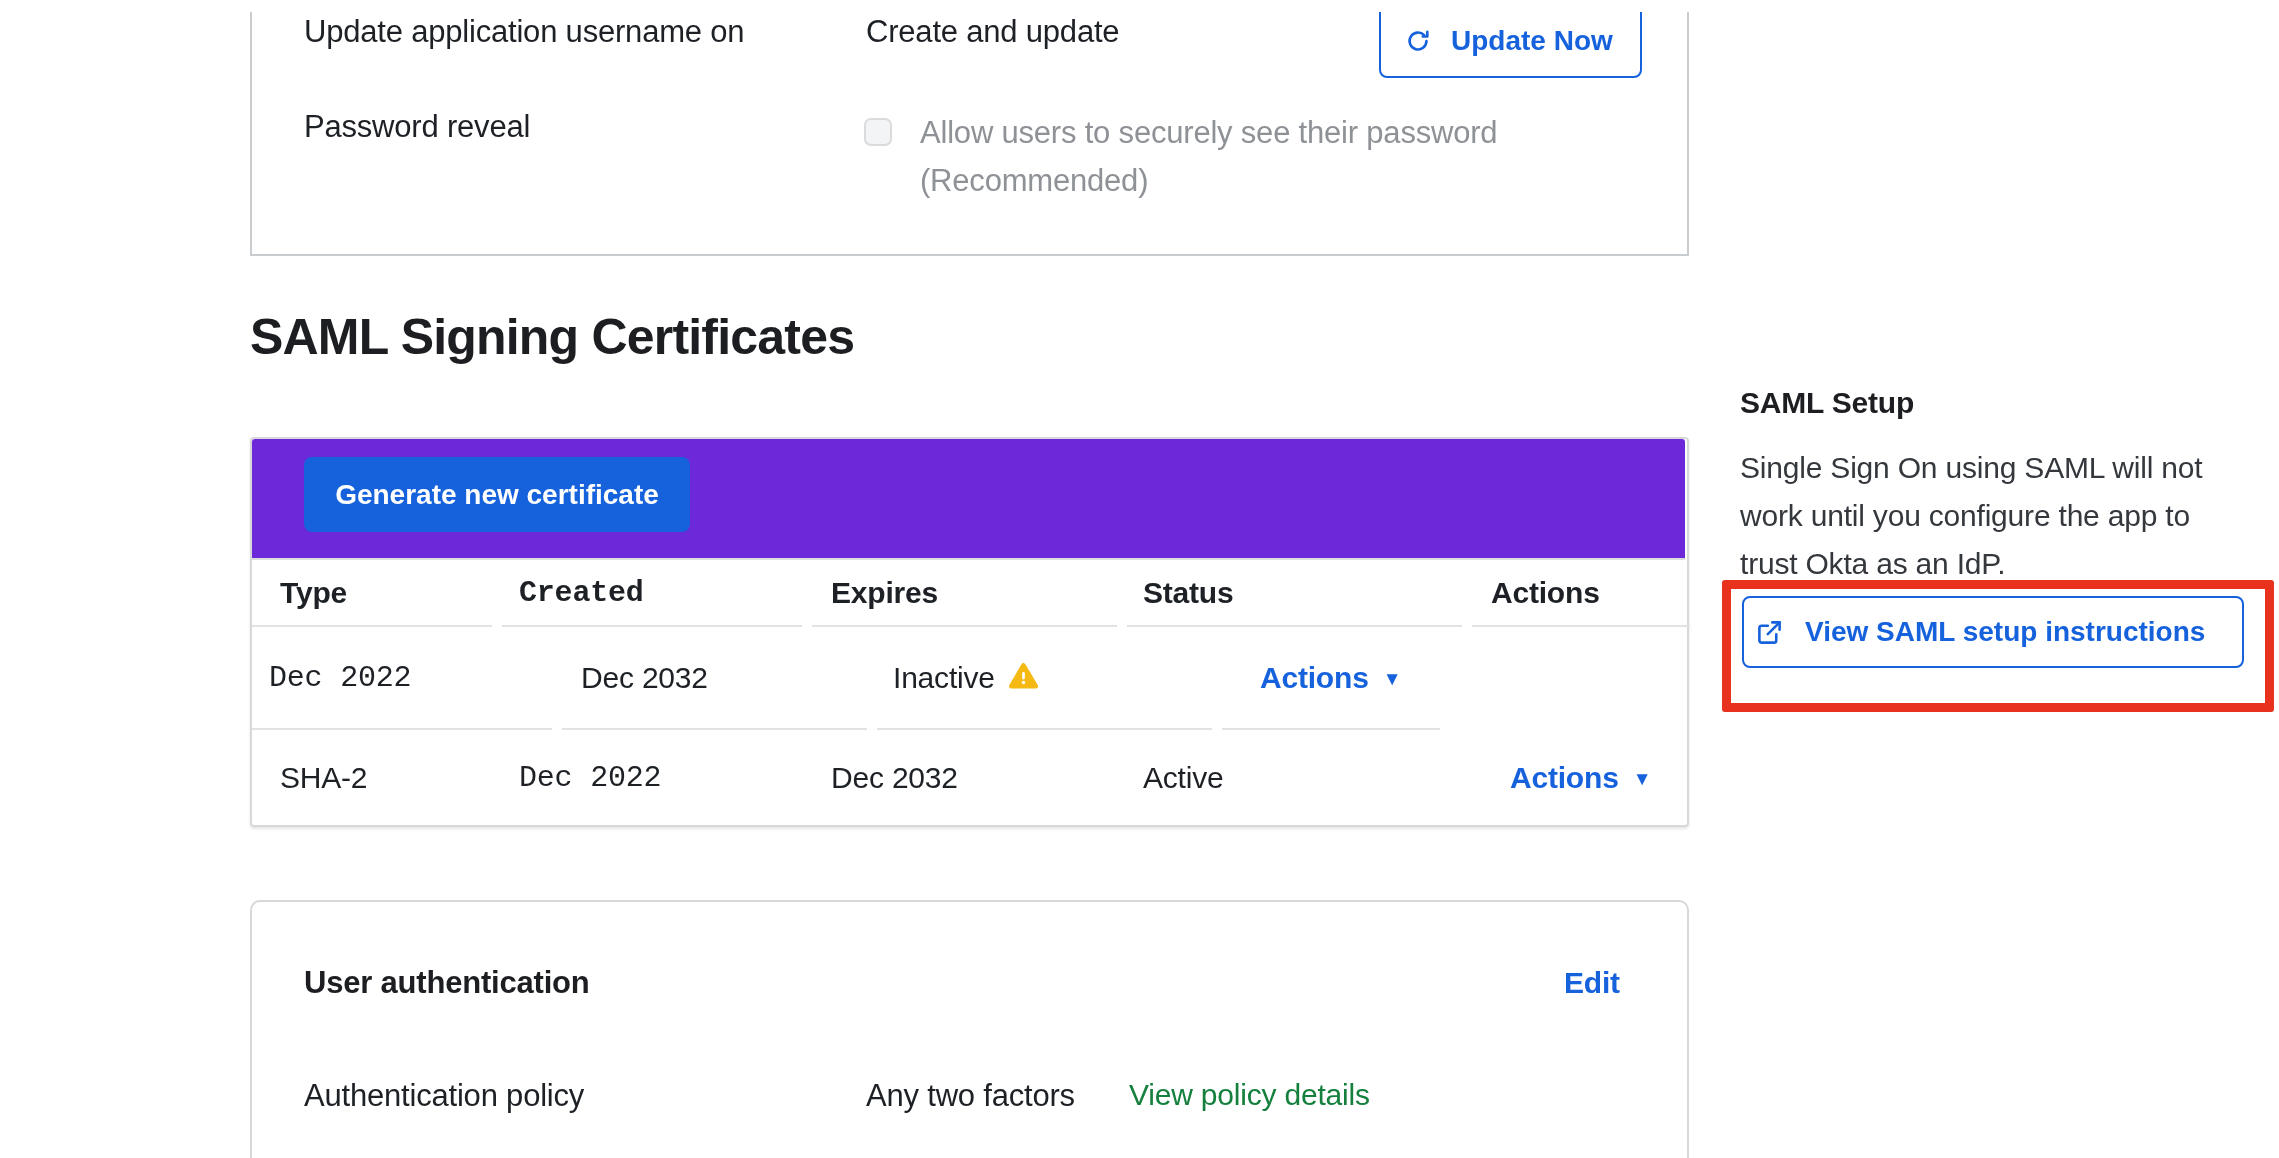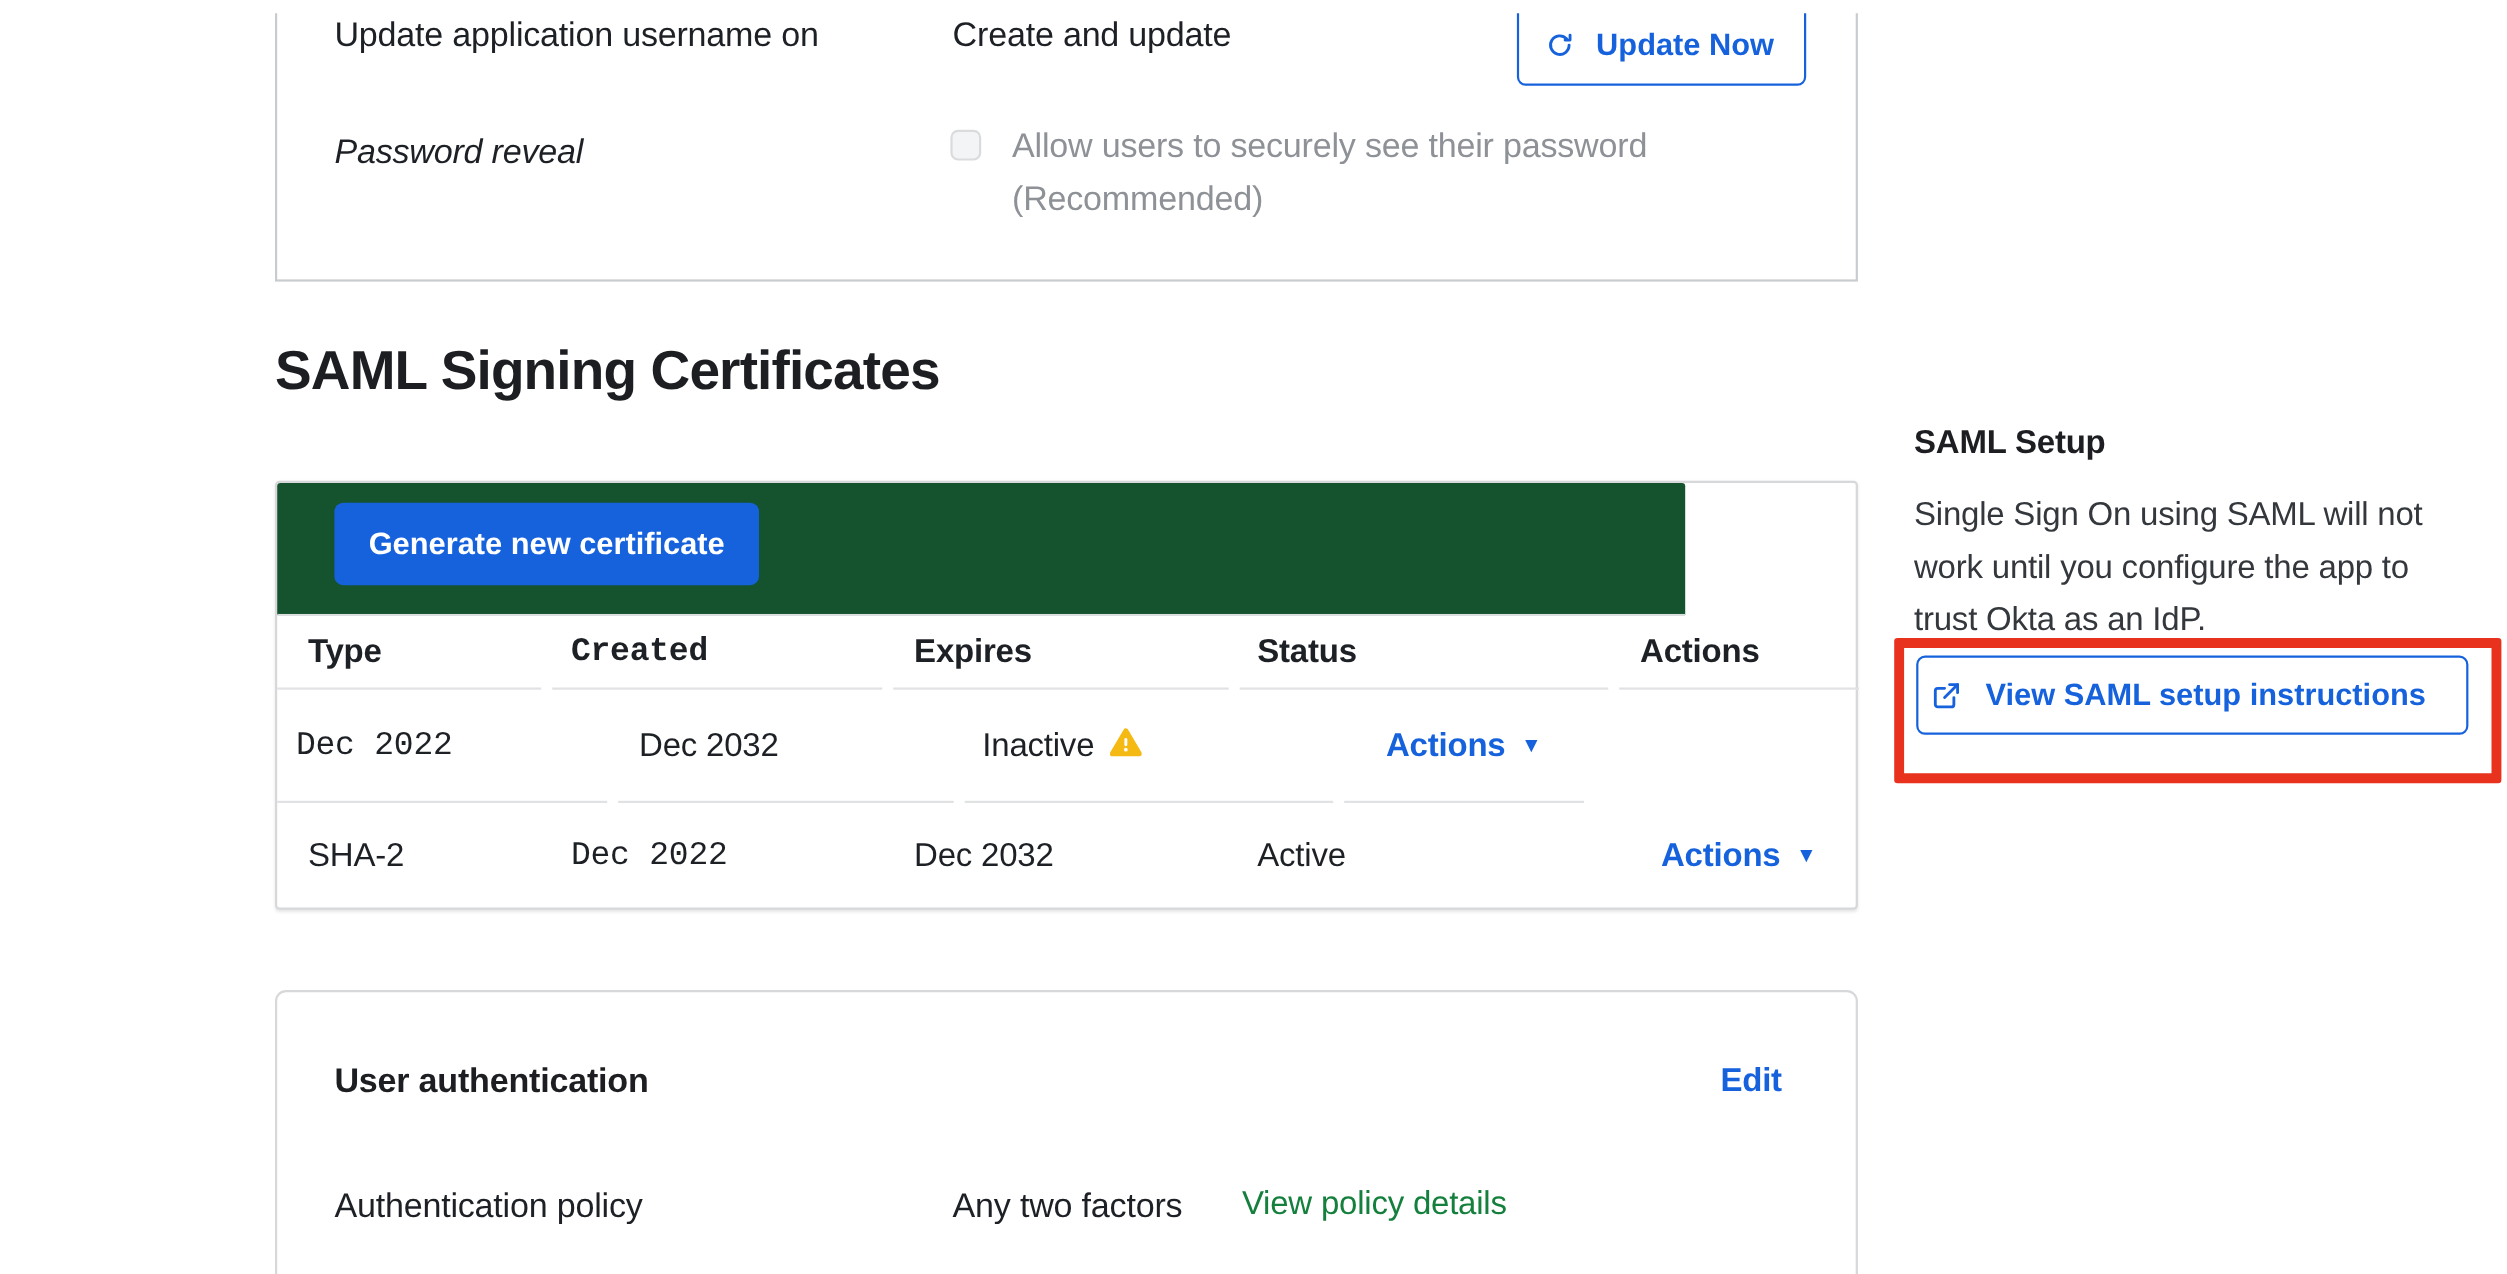--- a/index.html
+++ b/index.html
@@ -58,33 +58,33 @@
     <div class="abs label" style="left:614px;top:22px;">Create and update</div>
 
     <button class="abs outline-btn" style="left:1127px;top:12px;width:263px;height:74px;padding-left:24px;">
       <svg width="26" height="26" viewBox="0 0 24 24" style="flex:0 0 auto;">
         <path d="M19.8 12a7.8 7.8 0 1 1-2.1-5.3" fill="none" stroke="#1662dd" stroke-width="2.4" stroke-linecap="round"></path>
         <path d="M20.6 3.6v4.2h-4.2" fill="none" stroke="#1662dd" stroke-width="2.4" stroke-linecap="round" stroke-linejoin="round"></path>
       </svg>
       <span class="btn-text" style="margin-left:20px;">Update Now</span>
     </button>
 
-    <div class="abs label" style="left:52px;top:128px;font-style:italic;">Password reveal</div>
+    <div class="abs label" style="left:52px;top:117px;">Password reveal</div>
     <div class="abs checkbox" style="left:612px;top:126px;"></div>
     <div class="abs label muted" style="left:668px;top:117px;line-height:48px;">
       <div>Allow users to securely see their password</div>
       <div>(Recommended)</div>
     </div>
   </div>
 
   <h1 class="abs page-h" style="left:250px;top:296px;">SAML Signing Certificates</h1>
 
   <div class="abs panel" style="left:250px;top:425px;width:1439px;height:390px;box-shadow:0 2px 3px rgba(0,0,0,0.10);">
 
-    <div class="abs" style="left:0;top:0;width:1280px;height:119px;background:#14532d;border-bottom:2px solid #dbdddf;border-radius:3px 3px 0 0;">
+    <div class="abs" style="left:0;top:0;width:1433px;height:119px;background:#6d28d9;border-bottom:2px solid #dbdddf;border-radius:3px 3px 0 0;">
       <button class="abs solid-btn" style="left:52px;top:18px;width:386px;height:75px;">
         <span>Generate new certificate</span>
       </button>
     </div>
 
     <div class="t-row hdr bordered" style="top:121px;height:67px;">
       <div class="t-cell c1">Type</div>
       <div class="t-cell c2">Created</div>
       <div class="t-cell c3">Expires</div>
       <div class="t-cell c4">Status</div>

